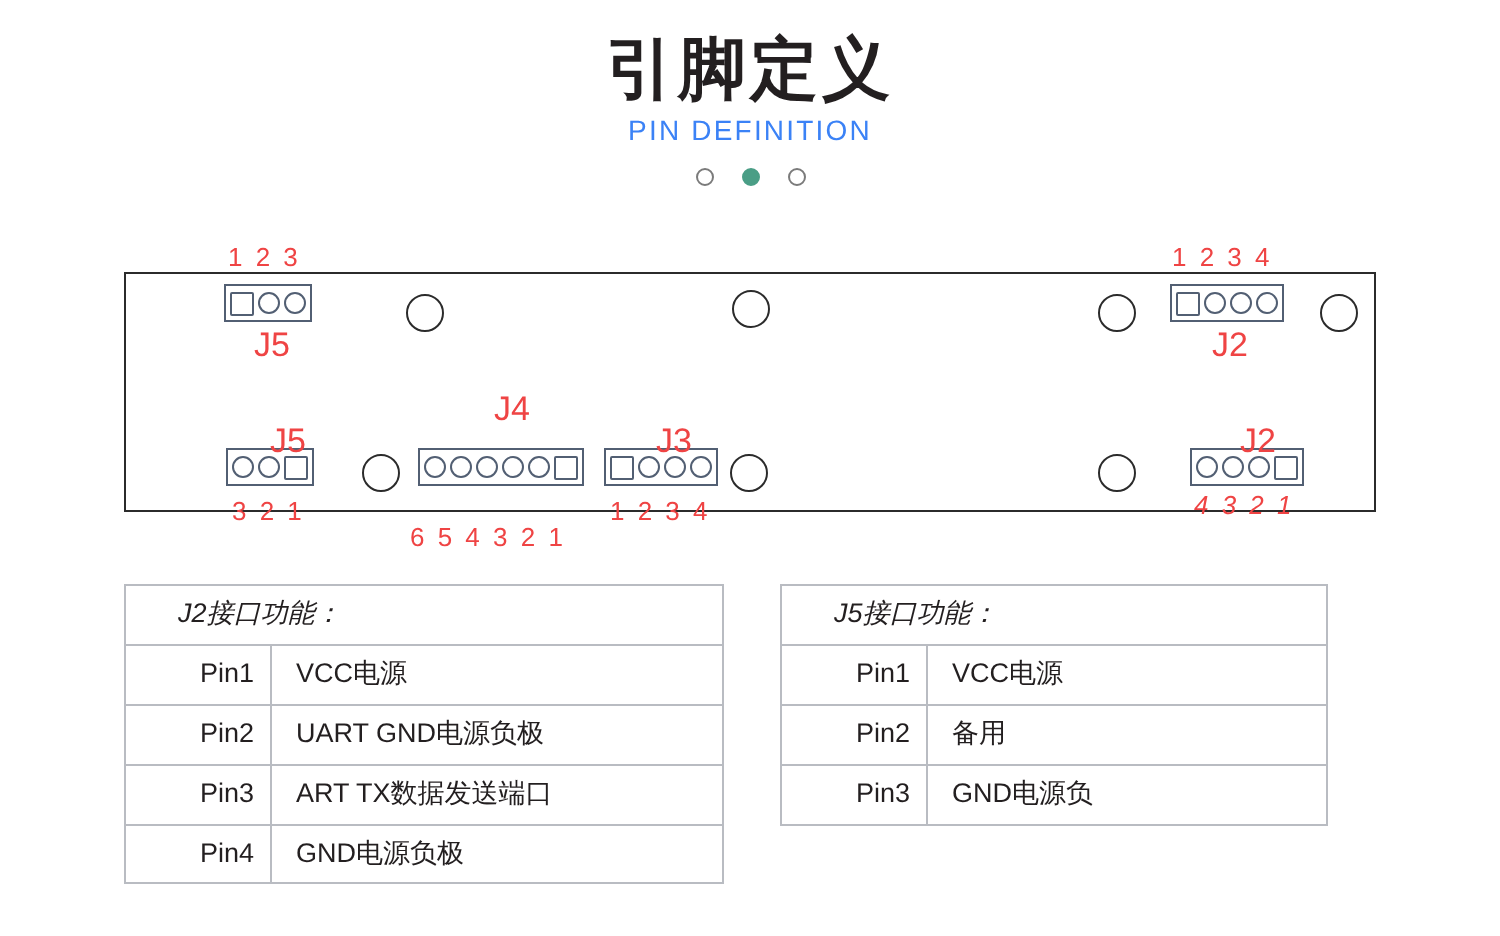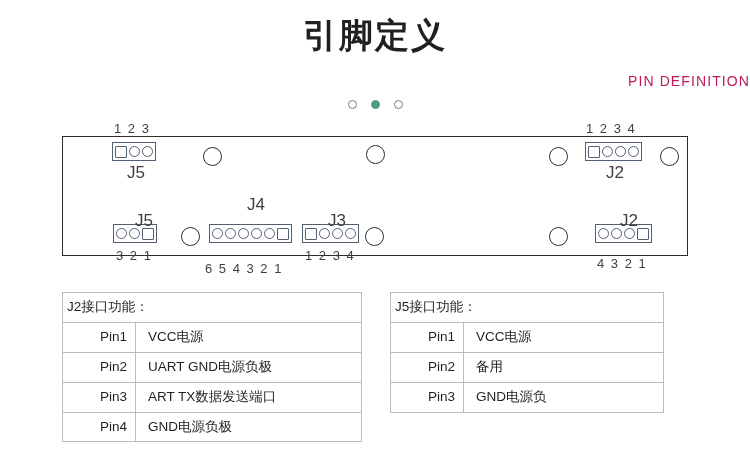--- a/index.html
+++ b/index.html
@@ -26,25 +26,24 @@
   }
   .title-cn {
     margin-top: 16px;
     font-size: 34px;
     font-weight: bold;
     letter-spacing: 2px;
     color: #231f20;
     line-height: 1.15;
   }
   .title-en {
-    margin-top: 18px;
+    margin-top: 2px;
     font-size: 14px;
     letter-spacing: 1.1px;
-    color: #be185d;
-    text-align: right;
+    color: #3b82f6;
   }
   .dots {
     margin-top: 11px;
     display: flex;
     justify-content: center;
     gap: 14px;
   }
   .dot {
     width: 9px;
     height: 9px;
@@ -104,21 +103,21 @@
   .conn .pad.sq {
     border-radius: 1px;
     width: 12px;
     height: 12px;
   }
 
   
   .lbl {
     position: absolute;
     font-size: 13px;
-    color: #404040;
+    color: #ef4444;
     white-space: nowrap;
     line-height: 1;
   }
   .lbl.nums {
     font-size: 13px;
     letter-spacing: 1.5px;
   }
   .lbl.name {
     font-size: 17px;
   }
@@ -131,21 +130,22 @@
     font-size: 13.5px;
   }
   .tbl td {
     border: 1px solid #b9bcc2;
     padding: 6px 8px;
     color: #231f20;
     vertical-align: middle;
     line-height: 1.25;
   }
   .tbl td.hdr {
-    padding-left: 4px;
+    padding-left: 26px;
+    font-style: italic;
   }
   .tbl td.pin {
     text-align: right;
     width: 56px;
     white-space: nowrap;
   }
   .tbl td.fn {
     padding-left: 12px;
     white-space: nowrap;
   }
@@ -229,21 +229,21 @@
 <div class="lbl name" style="left:135px; top:212px;">J5</div>
 <div class="lbl nums" style="left:116px; top:249px;">3 2 1</div>
 
 <div class="lbl name" style="left:247px; top:196px;">J4</div>
 <div class="lbl nums" style="left:205px; top:262px;">6 5 4 3 2 1</div>
 
 <div class="lbl name" style="left:328px; top:212px;">J3</div>
 <div class="lbl nums" style="left:305px; top:249px;">1 2 3 4</div>
 
 <div class="lbl name" style="left:620px; top:212px;">J2</div>
-<div class="lbl nums" style="left:597px; top:257px;">4 3 2 1</div>
+<div class="lbl nums" style="left:597px; top:246px;font-style:italic;">4 3 2 1</div>
 
 <table class="tbl" id="tbl-j2">
   <tbody>
     <tr>
       <td class="hdr" colspan="2">J2接口功能：</td>
     </tr>
     <tr>
       <td class="pin">Pin1</td>
       <td class="fn">VCC电源</td>
     </tr>

